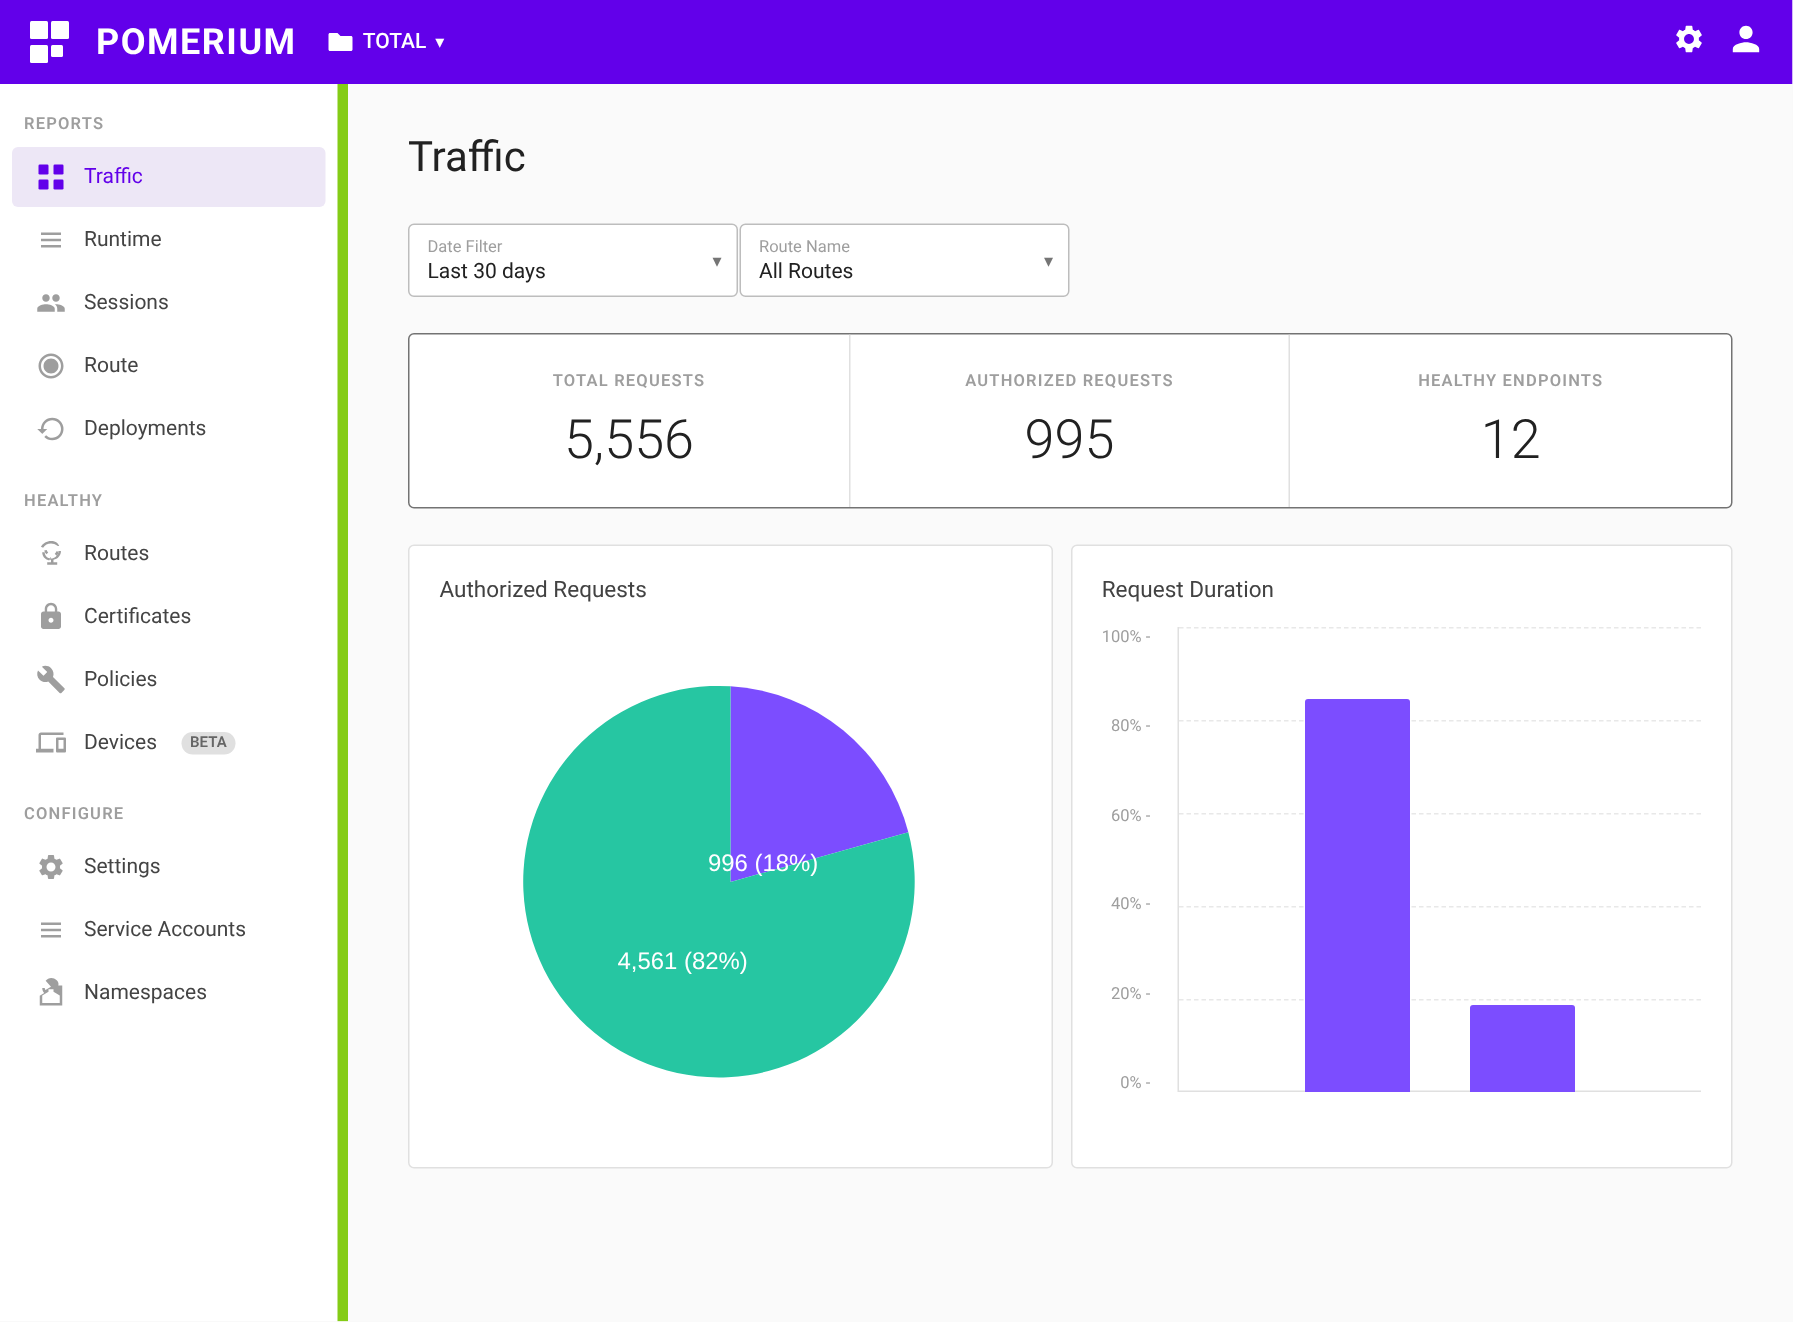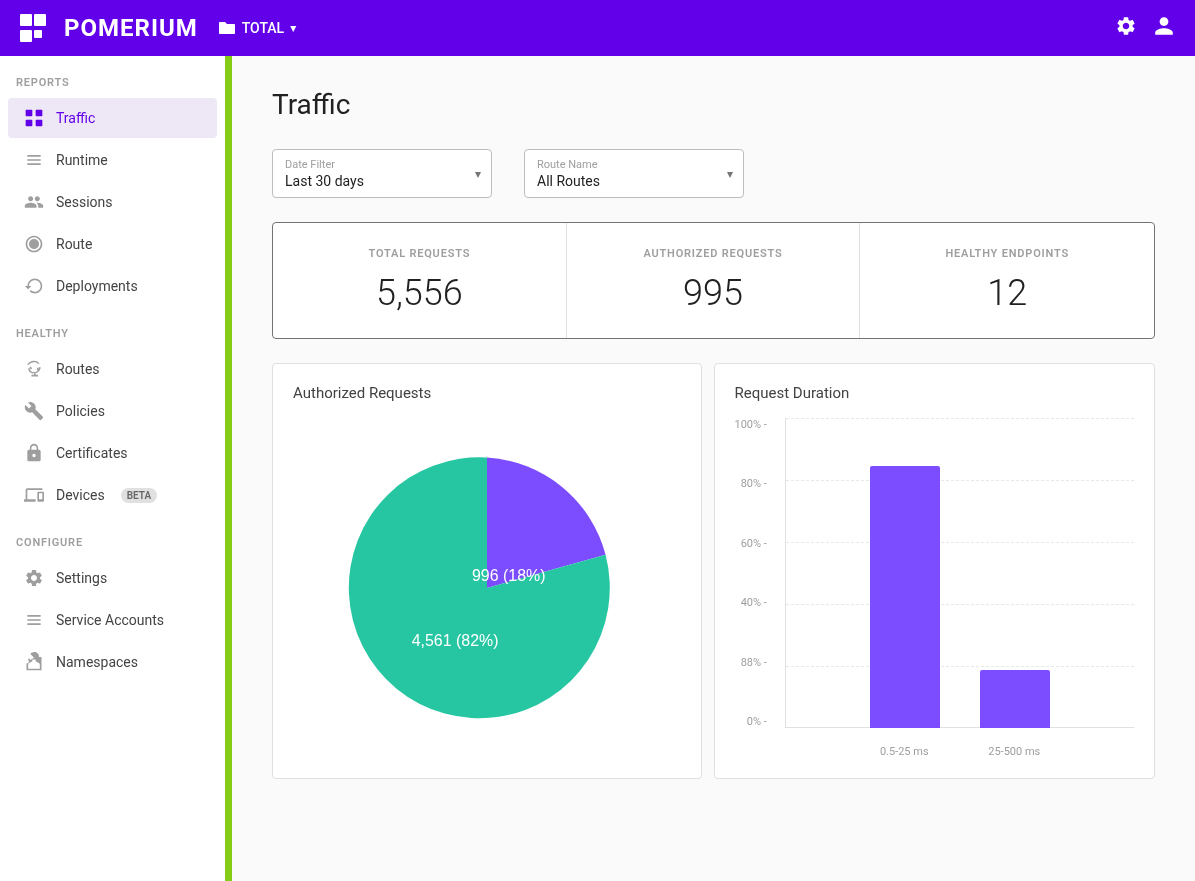--- a/index.html
+++ b/index.html
@@ -81,21 +81,21 @@
     .page-title {
       font-size: 28px;
       font-weight: 400;
       color: #212121;
       margin-bottom: 28px;
     }
 
     
     .filters-row {
       display: flex;
-      gap: 32px;
+      gap: 1px;
       margin-bottom: 24px;
     }
     .filter-label {
       font-size: 11px;
       color: #9e9e9e;
       margin-bottom: 2px;
     }
     .filter-value {
       font-size: 14px;
       color: #212121;
@@ -275,33 +275,33 @@
         <svg width="20" height="20" viewBox="0 0 24 24" fill="#9e9e9e">
             <path d="M9.78 11.16l-1.42 1.42c-.68-.69-1.34-1.58-1.79-2.94l1.94-.49c.32.89.77 1.52 1.27 2.01zm7.65-5.16c.38 0 .75.02 1.12.06C17.84 3.4 15.12 2 12 2 8.56 2 5.6 3.83 3.93 6.57l1.75.75C7.05 5.22 9.37 4 12 4c1.81 0 3.47.59 4.82 1.57A8.5 8.5 0 0 0 17.43 5.99zm-5.45 9.05c-.15-.06-.3-.11-.45-.17l-.55 1.91c.32.09.65.17.99.22V19h-3v2h8v-2h-3v-2.02c3.39-.49 6-3.39 6-6.98h-2c0 2.97-2.16 5.43-5 5.91-.33.06-.67.09-1 .09-2.76 0-5-2.24-5-5h-2c0 3.12 2.18 5.73 5.12 6.34l-.01.02.45.19zm4.37-4.87l1.91.51c-.46 1.39-1.15 2.32-1.87 3.01l-1.39-1.44c.54-.52 1.03-1.19 1.35-2.08z"></path>
           </svg>
       </span>
       <span>Routes</span>
     </div>
 
     <div class="sidebar-item">
       <span class="item-icon">
         <svg width="20" height="20" viewBox="0 0 24 24" fill="#9e9e9e">
+            <path d="M18 8h-1V6c0-2.76-2.24-5-5-5S7 3.24 7 6v2H6c-1.1 0-2 .9-2 2v10c0 1.1.9 2 2 2h12c1.1 0 2-.9 2-2V10c0-1.1-.9-2-2-2zm-6 9c-1.1 0-2-.9-2-2s.9-2 2-2 2 .9 2 2-.9 2-2 2zm3.1-9H8.9V6c0-1.71 1.39-3.1 3.1-3.1 1.71 0 3.1 1.39 3.1 3.1v2z"></path>
+          </svg>
+      </span>
+      <span>Certificates</span>
+    </div>
+
+    <div class="sidebar-item">
+      <span class="item-icon">
+        <svg width="20" height="20" viewBox="0 0 24 24" fill="#9e9e9e">
             <path d="M22.7 19l-9.1-9.1c.9-2.3.4-5-1.5-6.9-2-2-5-2.4-7.4-1.3L9 6 6 9 1.6 4.7C.4 7.1.9 10.1 2.9 12.1c1.9 1.9 4.6 2.4 6.9 1.5l9.1 9.1c.4.4 1 .4 1.4 0l2.3-2.3c.5-.4.5-1.1.1-1.4z"></path>
           </svg>
       </span>
       <span>Policies</span>
-    </div>
-
-    <div class="sidebar-item">
-      <span class="item-icon">
-        <svg width="20" height="20" viewBox="0 0 24 24" fill="#9e9e9e">
-            <path d="M18 8h-1V6c0-2.76-2.24-5-5-5S7 3.24 7 6v2H6c-1.1 0-2 .9-2 2v10c0 1.1.9 2 2 2h12c1.1 0 2-.9 2-2V10c0-1.1-.9-2-2-2zm-6 9c-1.1 0-2-.9-2-2s.9-2 2-2 2 .9 2 2-.9 2-2 2zm3.1-9H8.9V6c0-1.71 1.39-3.1 3.1-3.1 1.71 0 3.1 1.39 3.1 3.1v2z"></path>
-          </svg>
-      </span>
-      <span>Certificates</span>
     </div>
 
     <div class="sidebar-item">
       <span class="item-icon">
         <svg width="20" height="20" viewBox="0 0 24 24" fill="#9e9e9e">
             <path d="M4 6h18V4H4c-1.1 0-2 .9-2 2v11H0v3h14v-3H4V6zm19 2h-6c-.55 0-1 .45-1 1v10c0 .55.45 1 1 1h6c.55 0 1-.45 1-1V9c0-.55-.45-1-1-1zm-1 9h-4v-7h4v7z"></path>
           </svg>
       </span>
       <span>Devices</span>
       <span class="beta-badge">BETA</span>
@@ -388,21 +388,21 @@
 
       <div class="chart-card">
         <div class="chart-title">Request Duration</div>
         <div style="position:relative; height:340px; padding-left:50px; padding-bottom:30px;">
 
           <div style="position:absolute; left:0; top:0; height:calc(100% - 30px); display:flex; flex-direction:column; justify-content:space-between; align-items:flex-end; padding-right:6px;">
             <span style="font-size:11px;color:#9e9e9e;">100% -</span>
             <span style="font-size:11px;color:#9e9e9e;">80% -</span>
             <span style="font-size:11px;color:#9e9e9e;">60% -</span>
             <span style="font-size:11px;color:#9e9e9e;">40% -</span>
-            <span style="font-size:11px;color:#9e9e9e;">88% -</span>
+            <span style="font-size:11px;color:#9e9e9e;">20% -</span>
             <span style="font-size:11px;color:#9e9e9e;">0% -</span>
           </div>
 
           <div style="position:absolute; left:50px; right:0; top:0; bottom:30px; border-left:1px solid #e0e0e0;">
 
             <div style="position:absolute; top:0; left:0; right:0; bottom:0;">
               <div style="position:absolute; top:0; left:0; right:0; border-top:1px dashed #e8e8e8;"></div>
               <div style="position:absolute; top:20%; left:0; right:0; border-top:1px dashed #e8e8e8;"></div>
               <div style="position:absolute; top:40%; left:0; right:0; border-top:1px dashed #e8e8e8;"></div>
               <div style="position:absolute; top:60%; left:0; right:0; border-top:1px dashed #e8e8e8;"></div>
@@ -413,26 +413,18 @@
             <div style="position:absolute; bottom:0; left:0; right:0; top:0; display:flex; align-items:flex-end; justify-content:center; gap:40px; padding:0 30px;">
               <div style="display:flex;flex-direction:column;align-items:center;">
                 <div style="width:70px; height:262px; background:#7c4dff; border-radius:2px 2px 0 0;"></div>
               </div>
               <div style="display:flex;flex-direction:column;align-items:center;">
                 <div style="width:70px; height:58px; background:#7c4dff; border-radius:2px 2px 0 0;"></div>
               </div>
             </div>
           </div>
 
-          <div style="position:absolute; bottom:0; left:50px; right:0; display:flex; justify-content:center; gap:40px; padding:0 30px; align-items:flex-end; height:30px;">
-            <div style="display:flex;flex-direction:column;align-items:center;width:70px;">
-              <span style="font-size:11px;color:#9e9e9e;">0.5-25 ms</span>
-            </div>
-            <div style="display:flex;flex-direction:column;align-items:center;width:70px;">
-              <span style="font-size:11px;color:#9e9e9e;">25-500 ms</span>
-            </div>
-          </div>
         </div>
       </div>
 
     </div>
   </div>
 </div>
 
 </body></html>

